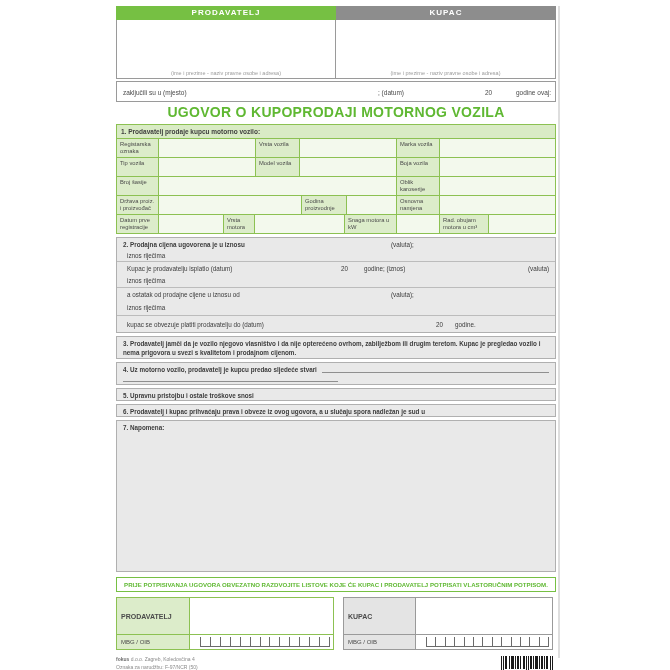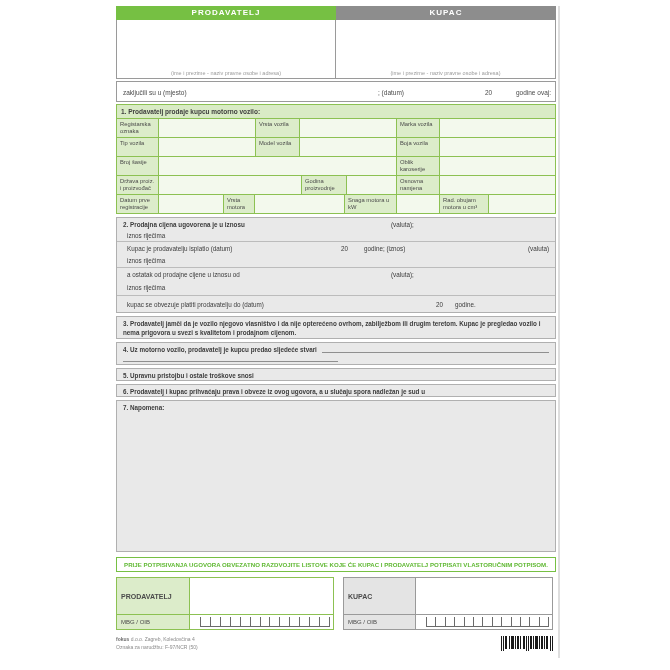--- a/index.html
+++ b/index.html
@@ -122,20 +122,21 @@
       </div>
     </div>
 
     <div class="introrow">
       <span class="in-lead">zaključili su u (mjesto)</span>
       <span class="in-datum">; (datum)</span>
       <span class="in-year">20</span>
       <span class="in-tail">godine ovaj:</span>
     </div>
 
+    <div class="title">UGOVOR O KUPOPRODAJI MOTORNOG VOZILA</div>
 
     <div class="s1">
       <div class="s1head">1. Prodavatelj prodaje kupcu motorno vozilo:</div>
       <div class="s1row">
         <div class="cell lab" style="width:41px">Registarska oznaka</div>
         <div class="cell val" style="width:97px"></div>
         <div class="cell lab" style="width:44px">Vrsta vozila</div>
         <div class="cell val" style="width:97px"></div>
         <div class="cell lab" style="width:43px">Marka vozila</div>
         <div class="cell val" style="flex:1"></div>

